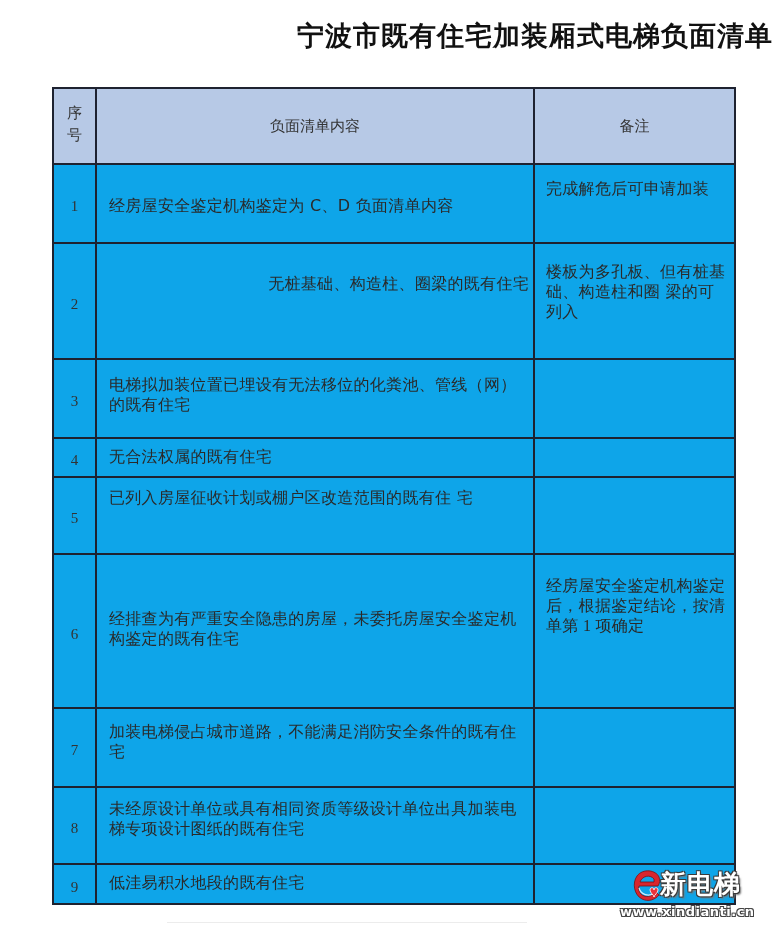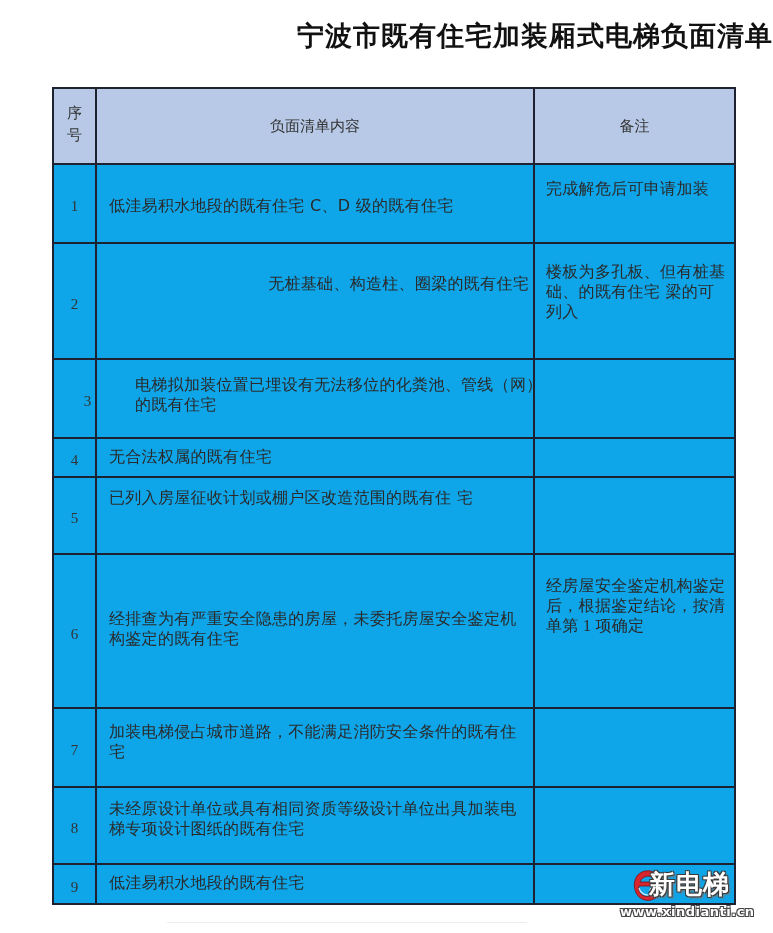--- a/index.html
+++ b/index.html
@@ -62,21 +62,21 @@
     .remark-text {
       display: block;
       width: 184px;
       padding-left: 11px;
       font-size: 16px; line-height: 20px; letter-spacing: 0.3px;
       word-break: break-all;
     }
 
     tr.r1 td { height: 79px; }
     tr.r2 td { height: 116px; }
-    tr.r3 td { height: 79px; padding-left: 26px; }
+    tr.r3 td { height: 79px; }
     tr.r4 td { height: 39px; }
     tr.r5 td { height: 77px; }
     tr.r6 td { height: 154px; }
     tr.r7 td { height: 79px; }
     tr.r8 td { height: 77px; }
     tr.r9 td { height: 40px; }
 
     tr.r1 .content-text { padding-top: 31px; }  tr.r1 .remark-text { padding-top: 14px; }
     tr.r2 .content-text { padding-top: 30px; text-align: right; }  tr.r2 .remark-text { padding-top: 18px; }
     tr.r3 .content-text { padding-top: 15px; }
@@ -89,21 +89,21 @@
 
     .bottom-line {
       position: absolute; left: 167px; top: 922px; width: 360px; height: 1px;
       background: #ececec;
     }
     .watermark {
       position: absolute; left: 620px; top: 864px; width: 150px; height: 60px;
     }
     .wm-logo { position: absolute; left: 10px; top: 4px; width: 34px; height: 36px; }
     .wm-brand {
-      position: absolute; left: 29px; top: 4px;
+      position: absolute; left: 40px; top: 4px;
       font-size: 26px; line-height: 32px; font-weight: bold;
       color: #ffffff;
       text-shadow: -1px -1px 0 #3a3a3a, 1px -1px 0 #3a3a3a, -1px 1px 0 #3a3a3a, 1px 1px 0 #3a3a3a, 2px 2px 2px #777;
       letter-spacing: 1px;
     }
     .wm-url {
       position: absolute; left: 0; top: 40px;
       font-size: 13px; line-height: 16px; font-weight: bold;
       color: #ffffff;
       font-family: "DejaVu Sans", sans-serif;
@@ -126,33 +126,33 @@
     <tr>
       <th><span class="hdr-idx">序号</span></th>
       <th>负面清单内容</th>
       <th>备注</th>
     </tr>
   </thead>
   <tbody>
     <tr class="r1">
       <td class="idx"><span>1</span></td>
       <td>
-          <span class="content-text">低洼易积水地段的既有住宅 C、D 级的既有住宅</span>
+          <span class="content-text">经房屋安全鉴定机构鉴定为 C、D 负面清单内容</span>
         </td>
       <td>
           <span class="remark-text">完成解危后可申请加装</span>
         </td>
     </tr>
     <tr class="r2">
       <td class="idx"><span>2</span></td>
       <td>
           <span class="content-text">无桩基础、构造柱、圈梁的既有住宅</span>
         </td>
       <td>
-          <span class="remark-text">楼板为多孔板、但有桩基础、的既有住宅 梁的可列入</span>
+          <span class="remark-text">楼板为多孔板、但有桩基础、构造柱和圈 梁的可列入</span>
         </td>
     </tr>
     <tr class="r3">
       <td class="idx"><span>3</span></td>
       <td>
           <span class="content-text">电梯拟加装位置已埋设有无法移位的化粪池、管线（网）的既有住宅</span>
         </td>
       <td>
           <span class="remark-text"></span>
         </td>

